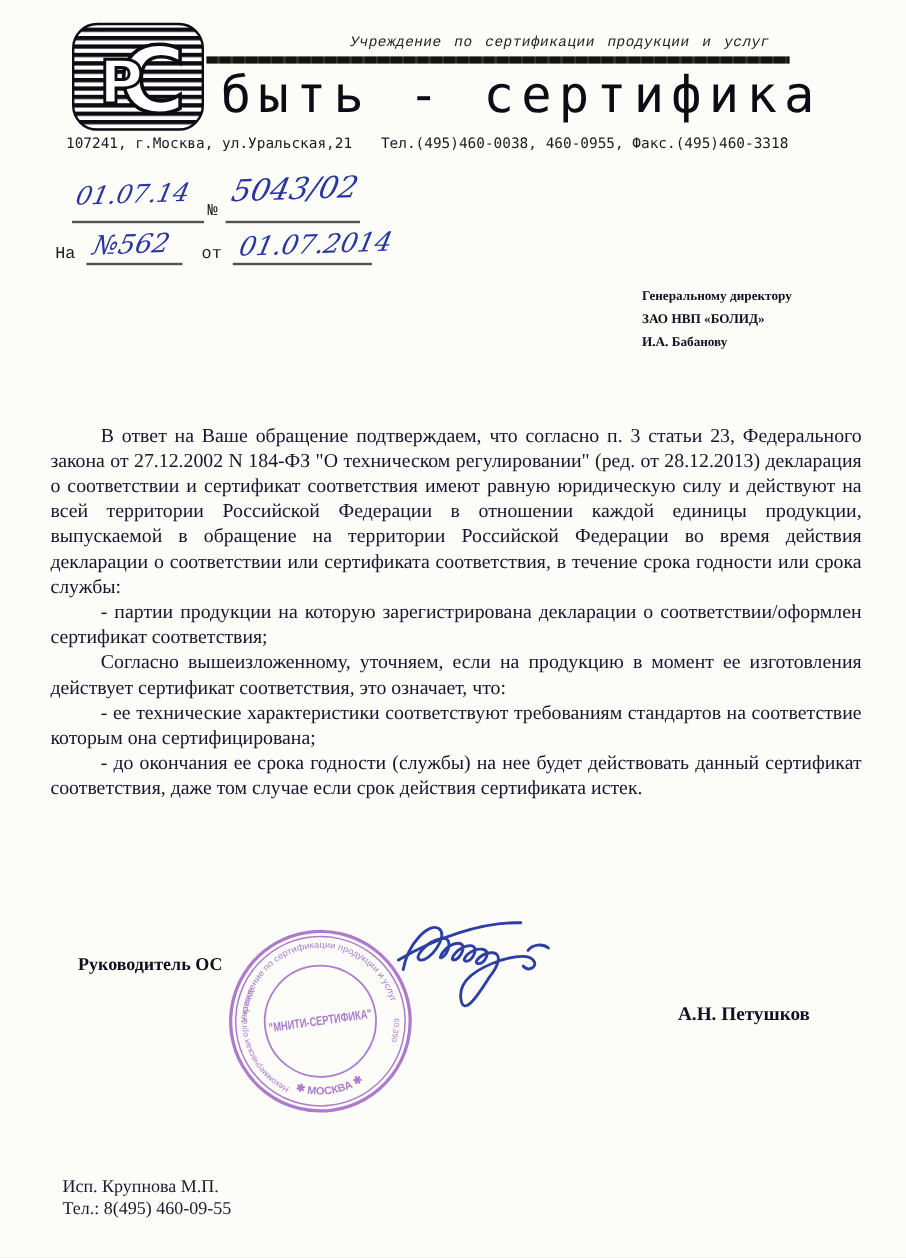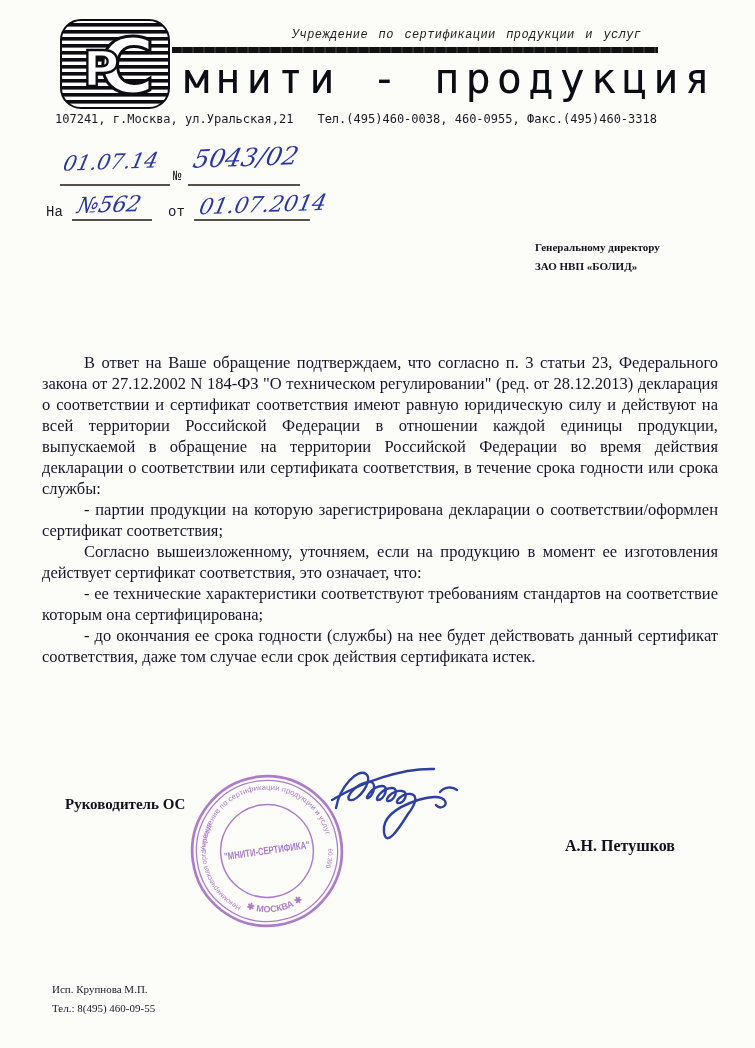--- a/index.html
+++ b/index.html
@@ -26,62 +26,63 @@
   
   .body-text{position:absolute;left:42px;top:352px;width:676px;font-size:16.5px;line-height:21px;
              text-align:justify;color:#15152b;}
   .body-text p{margin:0;text-indent:42px;}
   
   .sig-position{position:absolute;left:65px;top:796px;font-weight:bold;font-size:15px;color:#10101e;}
   .sig-name{position:absolute;left:565px;top:789px;font-weight:bold;font-size:16px;color:#10101e;margin-top:48px;}
   .stamp{position:absolute;left:188px;top:772px;width:158px;height:158px;opacity:.92;}
   .signature-svg{position:absolute;left:328px;top:756px;width:136px;height:110px;}
   
-  .footer{position:absolute;left:52px;top:980px;font-size:11px;line-height:19px;color:#1a1a2c;}
+  .footer{position:absolute;left:52px;top:980px;font-size:15px;line-height:19px;color:#1a1a2c;}
 </style>
 </head>
 <body>
 
 <div class="page">
 
   <svg class="logo" viewBox="0 0 116 102">
     <defs>
       <pattern id="stripes" width="8" height="7" patternUnits="userSpaceOnUse">
         <rect width="8" height="7" fill="#fff"></rect>
         <rect width="8" height="3.6" y="0" fill="#0c0c12"></rect>
       </pattern>
     </defs>
     <rect x="4" y="4" width="108" height="88" rx="20" fill="url(#stripes)" stroke="#0c0c12" stroke-width="2"></rect>
     <text x="70" y="77" text-anchor="middle" font-family="DejaVu Sans, sans-serif" font-weight="bold" font-size="76" fill="#ffffff" stroke="#0c0c12" stroke-width="3">С</text>
     <text x="44" y="70" text-anchor="middle" font-family="DejaVu Sans, sans-serif" font-weight="bold" font-size="50" fill="#ffffff" stroke="#0c0c12" stroke-width="2.4">Р</text>
   </svg>
 
   <div class="tagline">Учреждение по сертификации продукции и услуг</div>
   <div class="header-bar"></div>
-  <div class="brand-title">мнити - продукция</div>
+  <div class="brand-title">быть - сертифика</div>
   <div class="address-line">
     <span>107241, г.Москва, ул.Уральская,21</span><span class="contacts">Тел.(495)460-0038, 460-0955, Факс.(495)460-3318</span>
   </div>
 
   <span class="hw" style="left:64px;top:150px;font-size:21px;">01.07.14</span>
   <div class="refline" style="left:60px;top:184px;width:110px;"></div>
   <span class="ref-label" style="left:173px;top:168px;">№</span>
   <span class="hw" style="left:194px;top:143px;font-size:25px;">5043/02</span>
   <div class="refline" style="left:188px;top:184px;width:112px;"></div>
 
   <span class="ref-label" style="left:46px;top:204px;">На</span>
   <span class="hw" style="left:78px;top:192px;font-size:22px;">№562</span>
   <div class="refline" style="left:72px;top:219px;width:80px;"></div>
   <span class="ref-label" style="left:168px;top:204px;">от</span>
   <span class="hw" style="left:200px;top:192px;font-size:22px;">01.07.2014</span>
   <div class="refline" style="left:194px;top:219px;width:116px;"></div>
 
   <div class="recipient">
     <div>Генеральному директору</div>
     <div>ЗАО НВП «БОЛИД»</div>
+    <div>И.А. Бабанову</div>
   </div>
 
   <div class="body-text">
     <p>В ответ на Ваше обращение подтверждаем, что согласно п. 3 статьи 23, Федерального закона от 27.12.2002 N 184-ФЗ "О техническом регулировании" (ред. от 28.12.2013) декларация о соответствии и сертификат соответствия имеют равную юридическую силу и действуют на всей территории Российской Федерации в отношении каждой единицы продукции, выпускаемой в обращение на территории Российской Федерации во время действия декларации о соответствии или сертификата соответствия, в течение срока годности или срока службы:</p>
     <p>- партии продукции на которую зарегистрирована декларации о соответствии/оформлен сертификат соответствия;</p>
     <p>Согласно вышеизложенному, уточняем, если на продукцию в момент ее изготовления действует сертификат соответствия, это означает, что:</p>
     <p>- ее технические характеристики соответствуют требованиям стандартов на соответствие которым она сертифицирована;</p>
     <p>- до окончания ее срока годности (службы) на нее будет действовать данный сертификат соответствия, даже  том случае если срок действия сертификата истек.</p>
   </div>
 

